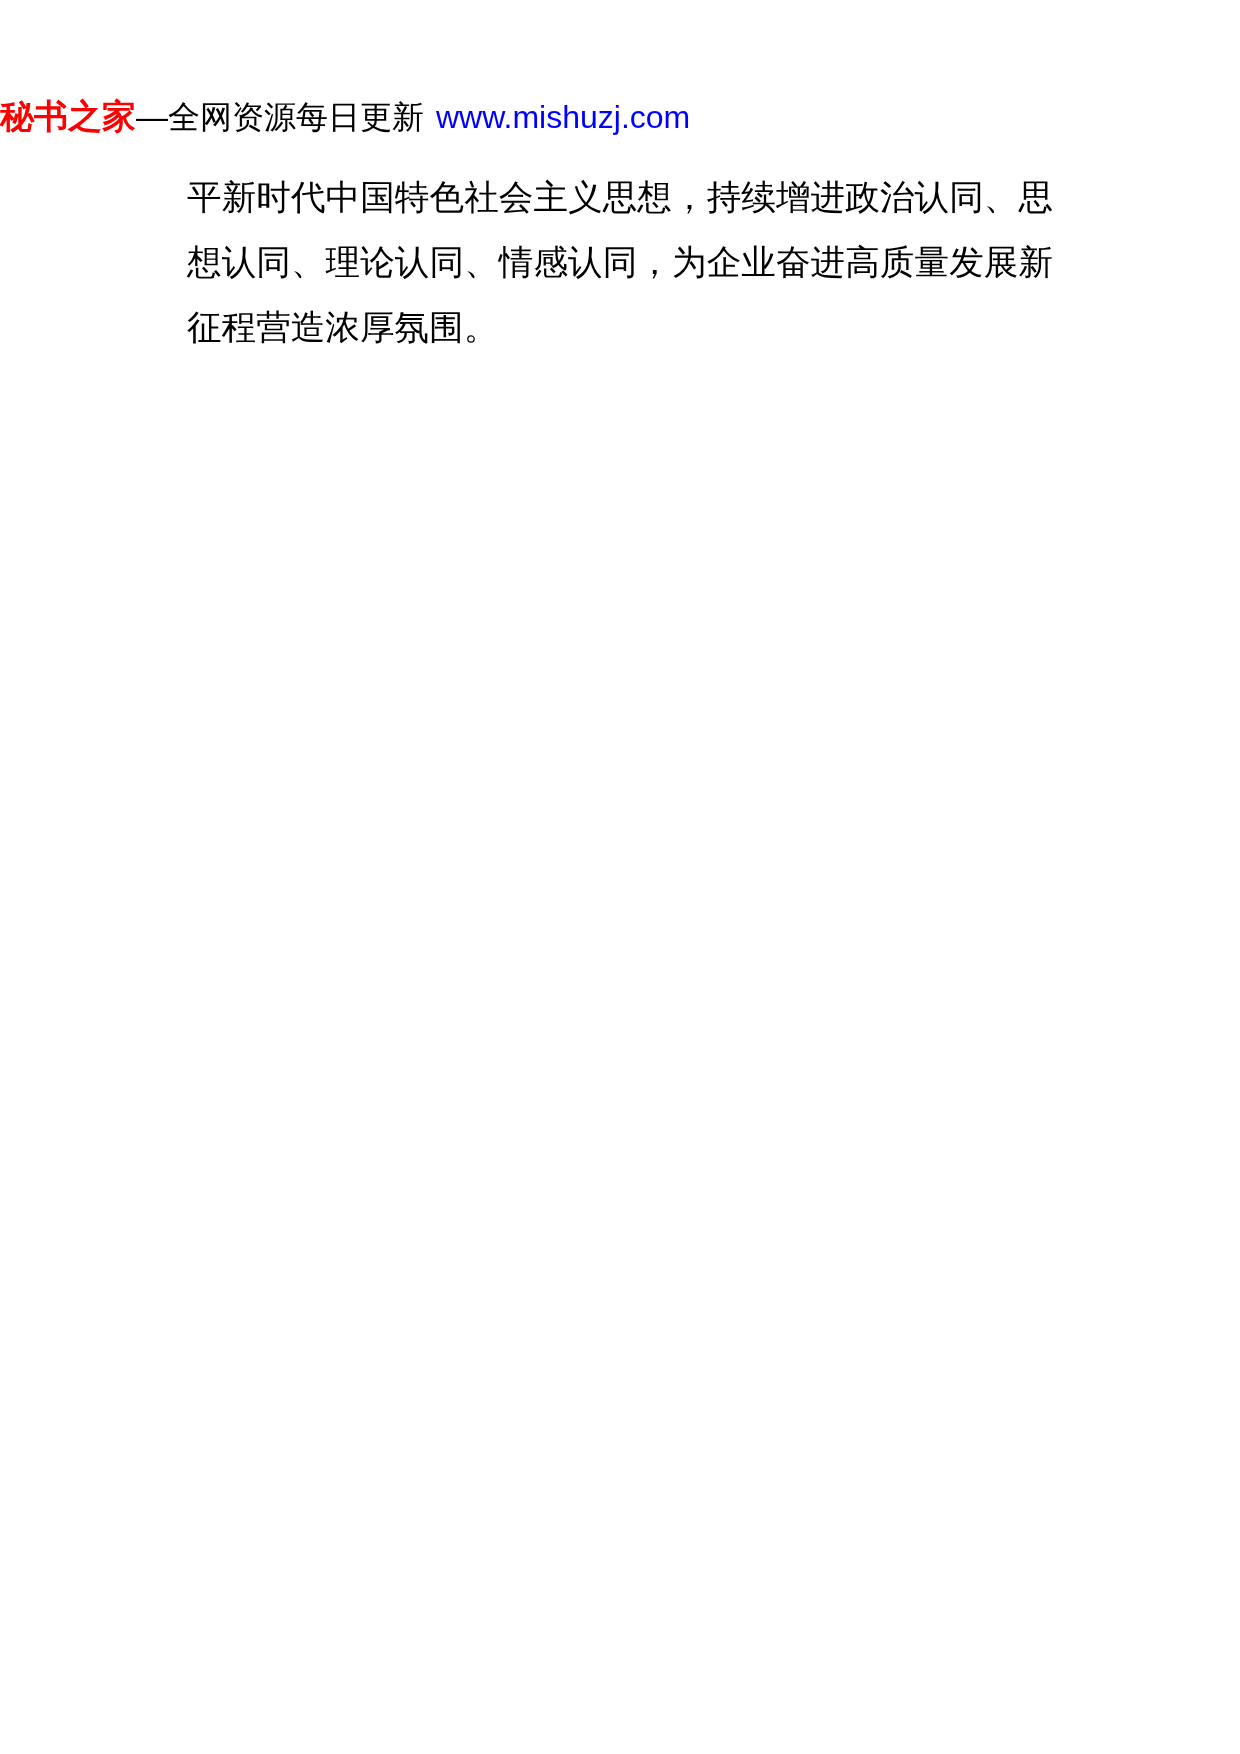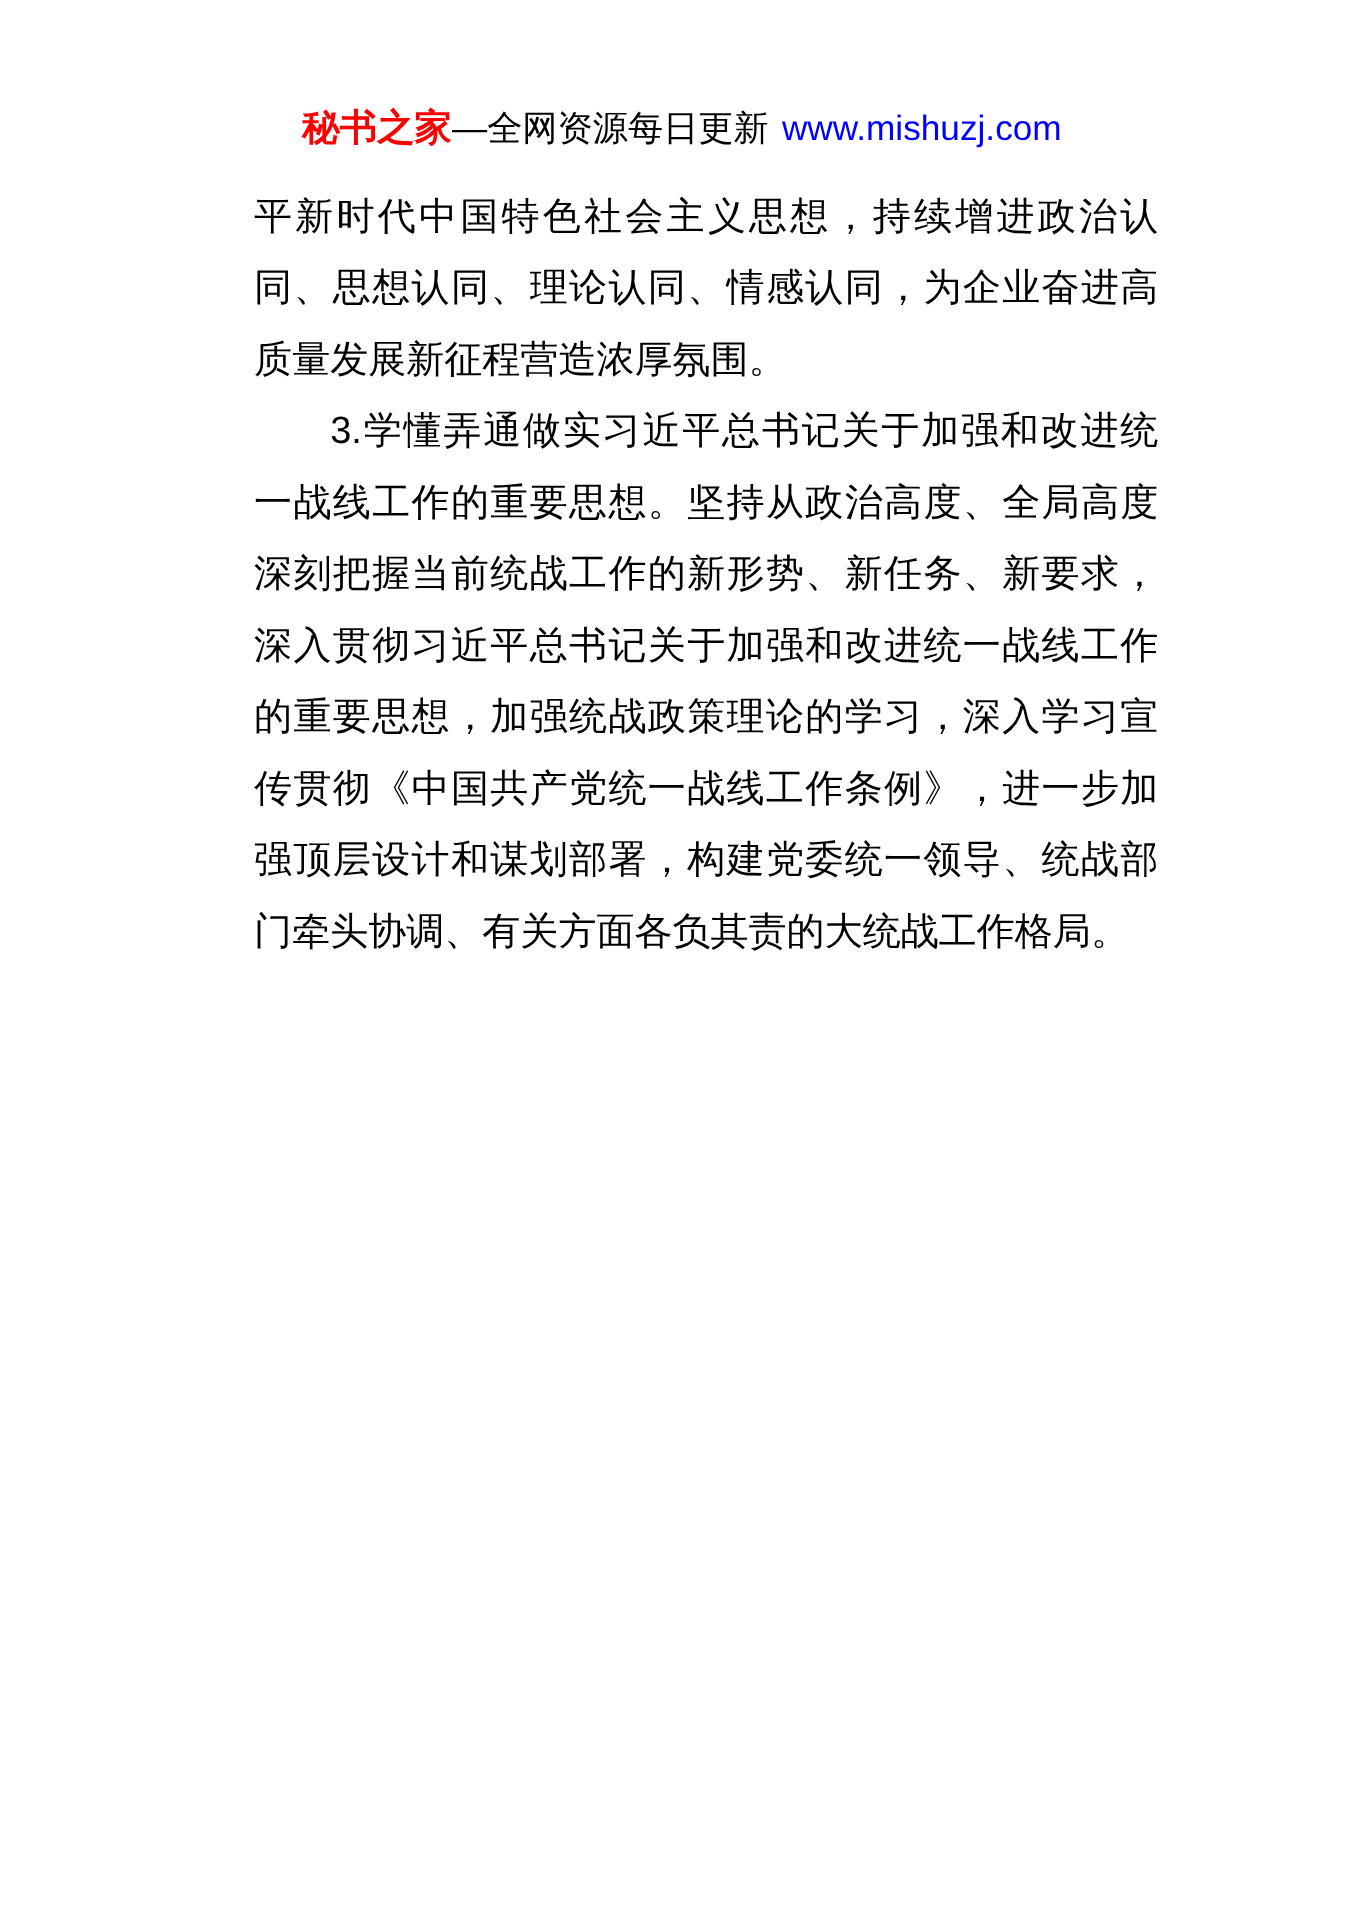--- a/index.html
+++ b/index.html
@@ -11,21 +11,20 @@
     position: relative;
     width: 1240px;
     height: 1754px;
     background: #ffffff;
     overflow: hidden;
     font-family: "Liberation Sans", sans-serif;
     color: #000000;
   }
   .doc-header {
     padding-top: 96px;
-    text-align: center;
     line-height: 40px;
     white-space: nowrap;
   }
   .brand {
     color: #ff0000;
     font-weight: 700;
     font-size: 34px;
     letter-spacing: 0;
   }
   .tagline {
@@ -36,21 +35,20 @@
   .site-url {
     color: #0000ff;
     font-weight: 400;
     font-size: 32px;
     margin-left: 12px;
     text-decoration: none;
   }
   .doc-body {
     margin-top: 22px;
     padding: 0 187px;
-    margin-left: 44px;
   }
   .doc-body p {
     margin: 0;
     font-size: 34.6px;
     line-height: 65px;
     text-align: justify;
     color: #000000;
     word-break: break-all;
   }
   .doc-body p.indent {
@@ -64,16 +62,15 @@
 <body>
 
 <div class="page">
 
   <div class="doc-header">
     <span class="brand">秘书之家</span><span class="tagline">—全网资源每日更新</span><span class="site-url">www.mishuzj.com</span>
   </div>
 
   <div class="doc-body">
     <p>平新时代中国特色社会主义思想，持续增进政治认同、思想认同、理论认同、情感认同，为企业奋进高质量发展新征程营造浓厚氛围。</p>
-    <p class="indent">3.学懂弄通做实习近平总书记关于加强和改进统一战线工作的重要思想。坚持从政治高度、全局高度深刻把握当前统战工作的新形势、新任务、新要求，深入贯彻习近平总书记关于加强和改进统一战线工作的重要思想，加强统战政策理论的学习，深入学习宣传贯彻《中国共产党统一战线工作条例》，进一步加强顶层设计和谋划部署，构建党委统一领导、统战部门牵头协调、有关方面各负其责的大统战工作格局。</p>
   </div>
 
 </div>
 
 </body></html>

